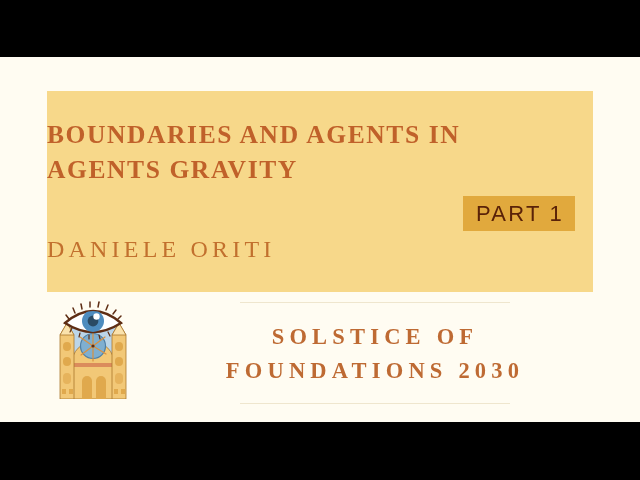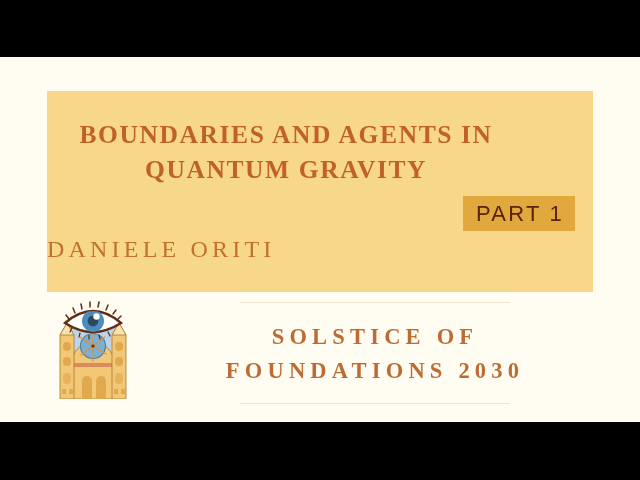--- a/index.html
+++ b/index.html
@@ -49,21 +49,21 @@
     width: 546px;
     height: 201px;       
     background: #F7D88A;
   }
 
   #title-block {
     position: absolute;
     left: 0;
     top: 26px;
     width: 478px;
-    text-align: center;
+    text-align: left;
   }
   .title-line {
     color: #C0612A;
     font-family: "Liberation Serif", serif;
     font-weight: bold;
     font-size: 25.5px;
     letter-spacing: 1.6px;
     line-height: 35px;
     white-space: nowrap;
   }
@@ -146,21 +146,21 @@
 <div id="stage">
 
   <div class="letterbox top"></div>
 
   <div id="slide">
 
     <div id="title-panel">
 
       <div id="title-block">
         <div class="title-line">BOUNDARIES AND AGENTS IN</div>
-        <div class="title-line">QUANTUM GRAVITY</div>
+        <div class="title-line">AGENTS GRAVITY</div>
       </div>
 
       <div id="part-badge">
         <span class="part-text">PART 1</span>
       </div>
 
       <div id="author">DANIELE ORITI</div>
 
     </div>
 

